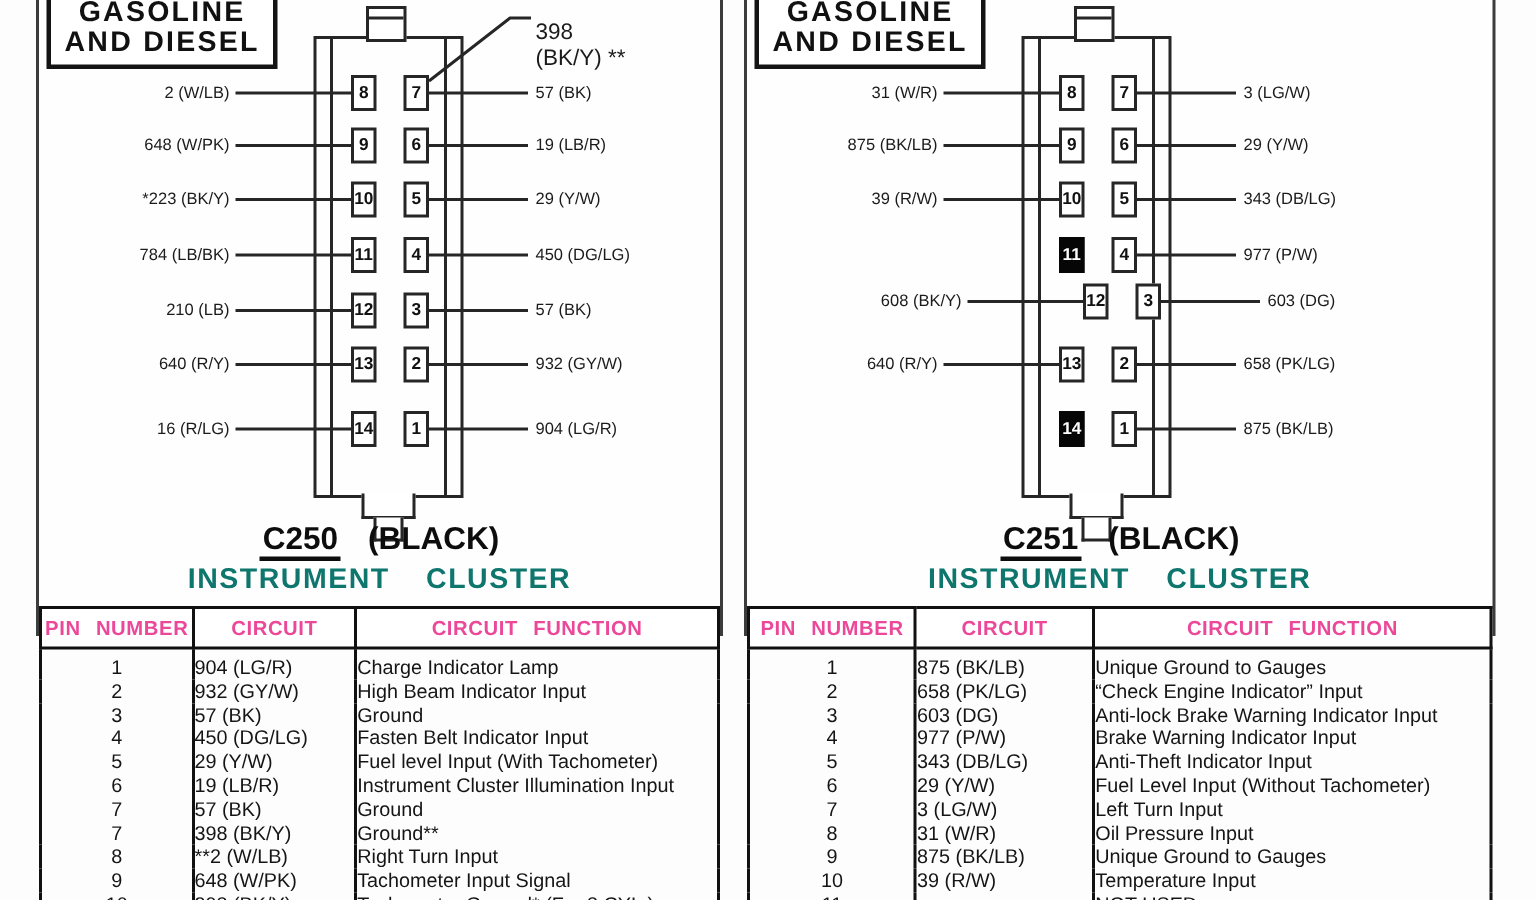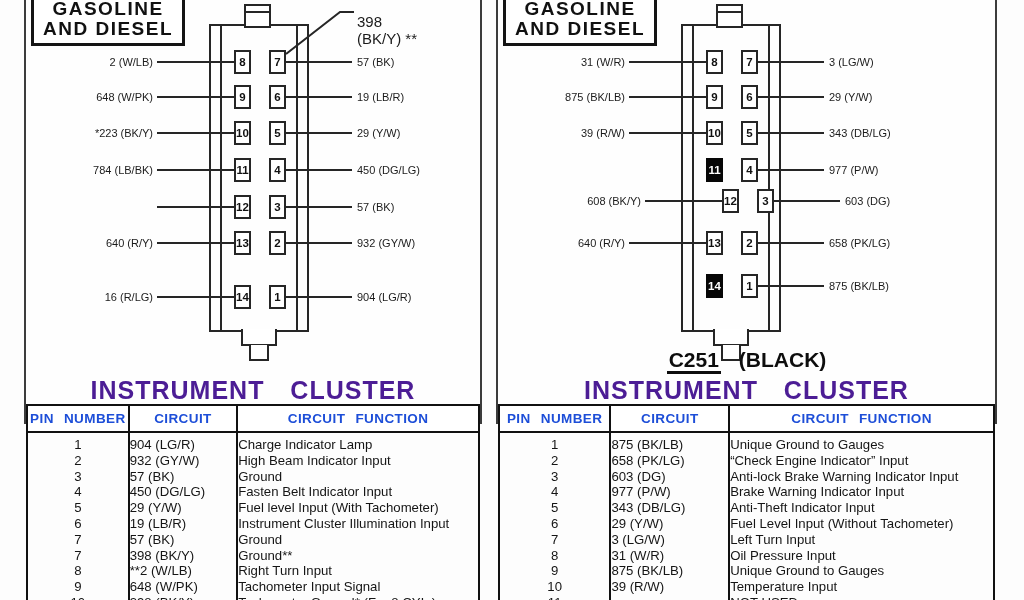--- a/index.html
+++ b/index.html
@@ -40,29 +40,29 @@
   .pin-l{left:208px;}
   .pin-r{left:243px;}
   .pin.filled{background:#060606;color:#fff;border-color:#060606;}
 
   .special{position:absolute;left:331px;top:1px;font-size:15px;line-height:17px;white-space:nowrap;margin-top:12px;}
   .leader{position:absolute;left:252px;top:4px;}
 
   
   .title1{position:absolute;top:348px;left:0;width:100%;text-align:center;font-size:21px;font-weight:bold;color:#0d0d0d;}
   .cname{border-bottom:3px solid #0d0d0d;padding:0 2px 0;margin-right:18px;}
-  .title2{position:absolute;top:376px;left:0;width:100%;text-align:center;font-size:25px;font-weight:bold;
-    letter-spacing:1px;word-spacing:18px;color:#4c1d95;}
+  .title2{position:absolute;top:376px;left:0;width:100%;text-align:center;font-size:19px;font-weight:bold;
+    letter-spacing:1px;word-spacing:18px;color:#0f766e;}
 
   
   .twrap{position:absolute;top:404px;left:0;right:0;height:196px;overflow:visible;}
   table.ptable{width:100%;border-collapse:collapse;table-layout:fixed;}
   col.c1{width:22.5%;} col.c2{width:24%;} col.c3{width:53.5%;}
   .ptable th{border:2px solid #111;font-size:13.5px;font-weight:bold;height:25px;
-    letter-spacing:0.4px;word-spacing:6px;padding:0;color:#1d4ed8;background:#fff;}
+    letter-spacing:0.4px;word-spacing:6px;padding:0;color:#ec4899;background:#fff;}
   .ptable tbody td{border-left:2px solid #111;border-right:2px solid #111;border-top:none;border-bottom:none;
     font-size:13.2px;height:15.8px;line-height:15.8px;padding:0;white-space:nowrap;overflow:hidden;color:#151515;}
   .ptable tbody tr:first-child td{padding-top:4px;}
   td.td0{text-align:center;}
   td.td1{padding-left:13px;}
   td.td2{padding-left:10px;}
 </style>
 </head>
 <body>
 
@@ -107,50 +107,52 @@
         </div>
         <div class="pin-row" style="top: 157px;">
           <div class="lbl lbl-left">784 (LB/BK)</div>
           <div class="line-left"></div>
           <div class="pin pin-l">11</div>
           <div class="pin pin-r">4</div>
           <div class="line-right"></div>
           <div class="lbl lbl-right">450 (DG/LG)</div>
         </div>
         <div class="pin-row" style="top: 194px;">
+          <div class="lbl lbl-left">210 (LB)</div>
           <div class="line-left"></div>
           <div class="pin pin-l">12</div>
           <div class="pin pin-r">3</div>
           <div class="line-right"></div>
           <div class="lbl lbl-right">57 (BK)</div>
         </div>
         <div class="pin-row" style="top: 230px;">
           <div class="lbl lbl-left">640 (R/Y)</div>
           <div class="line-left"></div>
           <div class="pin pin-l">13</div>
           <div class="pin pin-r">2</div>
           <div class="line-right"></div>
           <div class="lbl lbl-right">932 (GY/W)</div>
         </div>
-        <div class="pin-row" style="top: 284px;">
+        <div class="pin-row" style="top: 273px;">
           <div class="lbl lbl-left">16 (R/LG)</div>
           <div class="line-left"></div>
           <div class="pin pin-l">14</div>
           <div class="pin pin-r">1</div>
           <div class="line-right"></div>
           <div class="lbl lbl-right">904 (LG/R)</div>
         </div>
         <div class="special">
           <div>398</div>
           <div>(BK/Y) **</div>
         </div>
         <svg class="leader" width="76" height="54">
           <polyline points="8,50 62,8 76,8" fill="none" stroke="#262626" stroke-width="2"></polyline>
         </svg>
       </div>
+      <div class="title1"><span class="cname">C250</span><span class="ccolor">(BLACK)</span></div>
       <div class="title2">INSTRUMENT CLUSTER</div>
       <div class="twrap">
         <table class="ptable">
           <colgroup>
             <col class="c1">
             <col class="c2">
             <col class="c3">
           </colgroup>
           <thead>
             <tr>

